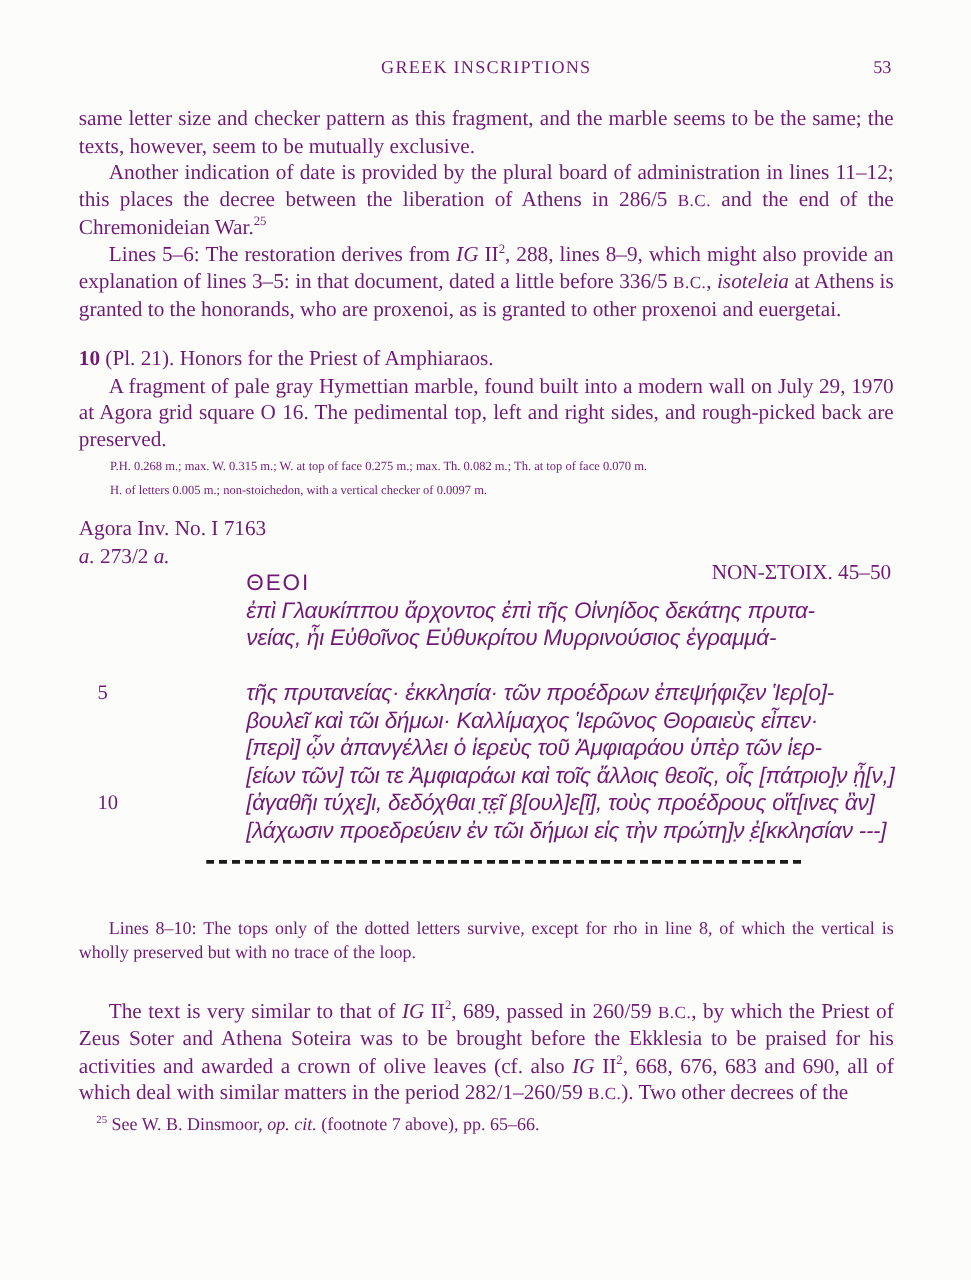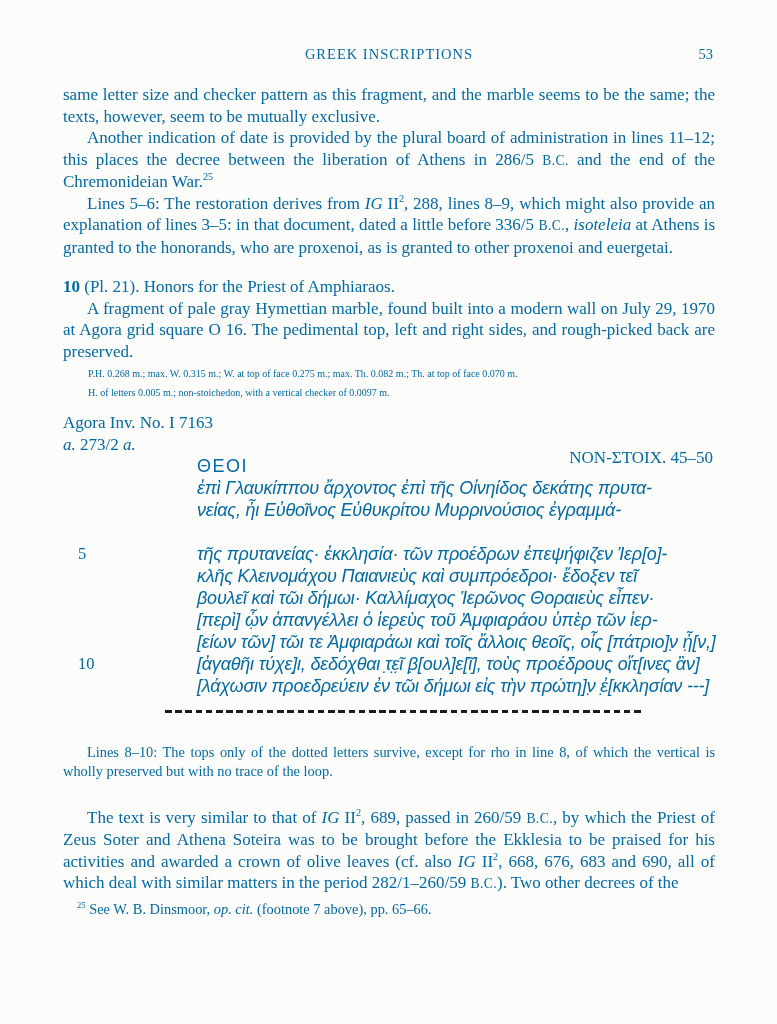--- a/index.html
+++ b/index.html
@@ -1,17 +1,17 @@
 <!DOCTYPE html>
 <html><head>
 <meta charset="utf-8">
 <style>
   html,body{margin:0;padding:0;background:#d9d9d9;}
   .page{
-    width:777px;height:1024px;background:#fcfcfa;color:#0369a1;
+    width:777px;height:1024px;background:#fcfcfa;color:#701a75;
     font-family:"Liberation Serif", serif;
     position:relative;box-sizing:border-box;
     padding:46px 62px 0 63px;overflow:hidden;
   }
   
   .hdr{position:relative;height:18px;font-size:14.5px;letter-spacing:1px;}
   .hdr-title{text-align:center;}
   .hdr-page{position:absolute;right:2px;top:0;letter-spacing:0;}
   
   p{margin:0;}
@@ -37,21 +37,21 @@
   .gk-num{width:50px;padding-left:15px;box-sizing:border-box;font-size:16.5px;flex:0 0 50px;}
   .gk-text{
     margin-left:84px;font-size:18px;font-style:italic;
     font-family:Liberation Sans, sans-serif;letter-spacing:-0.2px;
   }
   .gk-text.upright{font-style:normal;letter-spacing:1.5px;}
   .lacuna{
     margin:13px 0 0 102px;width:478px;height:2.6px;
     background:repeating-linear-gradient(90deg,#1b1b1b 0 6.5px,transparent 6.5px 10.2px);
   }
-  .note{margin-top:30px;}
+  .note{margin-top:43px;}
   .commentary{margin-top:26px;}
   .fn{margin-top:5px;padding-left:14px;}
 </style>
 </head>
 <body>
 
 <div class="page">
 
   <div class="hdr">
     <div class="hdr-title">GREEK INSCRIPTIONS</div>
@@ -92,24 +92,20 @@
       </div>
       <div class="gk-row">
         <span class="gk-num"></span>
       </div>
       <div class="gk-row">
         <span class="gk-num">5</span>
         <span class="gk-text">τῆς πρυτανείας· ἐκκλησία· τῶν προέδρων ἐπεψήφιζεν Ἱερ[ο]-</span>
       </div>
       <div class="gk-row">
         <span class="gk-num"></span>
-        <span class="gk-text">κλῆς Κλεινομάχου Παιανιεὺς καὶ συμπρόεδροι· ἔδοξεν τεῖ</span>
-      </div>
-      <div class="gk-row">
-        <span class="gk-num"></span>
         <span class="gk-text">βουλεῖ καὶ τῶι δήμωι· Καλλίμαχος Ἱερῶνος Θοραιεὺς εἶπεν·</span>
       </div>
       <div class="gk-row">
         <span class="gk-num"></span>
         <span class="gk-text">[περὶ] ὧ̣ν ἀπανγέλλει ὁ ἱερ̣εὺς τοῦ Ἀμφιαρ̣άου ὑπὲρ τῶν ἱερ-</span>
       </div>
       <div class="gk-row">
         <span class="gk-num"></span>
         <span class="gk-text">[είων τῶν] τῶι τε Ἀμφιαράωι καὶ τοῖς ἄλλοις θεοῖς, οἷς [πάτριο]ν̣ ἦ̣[ν,]</span>
       </div>

